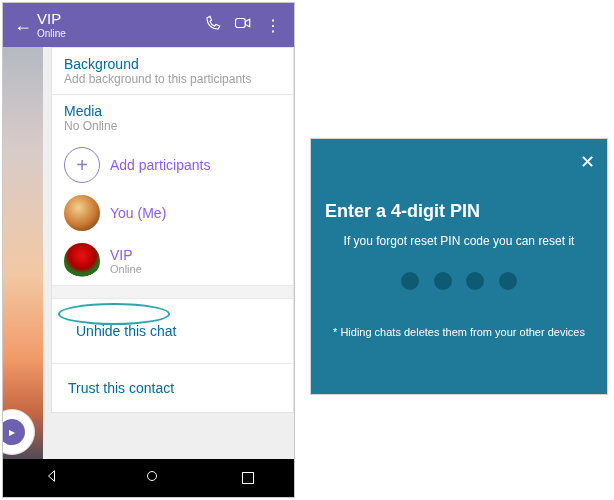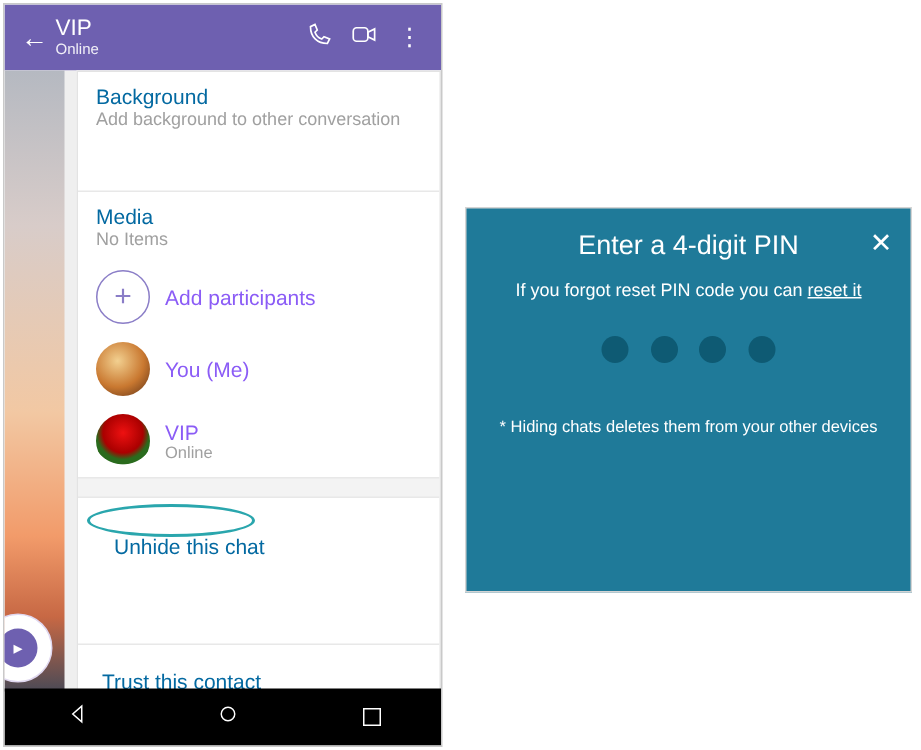--- a/index.html
+++ b/index.html
@@ -41,21 +41,21 @@
     background: linear-gradient(180deg,#b5b9c1 0%,#d8ccc9 25%,#f2c8a3 55%,#f29b6a 75%,#c76844 88%,#4b4a56 100%);
   }
   .sheet {
     position: absolute;
     left: 48px; top: 0; right: 0;
     background: #fff;
     border: 1px solid #e3e3e3;
     overflow: hidden;
   }
   .sec { padding: 8px 12px; }
-  .sec + .sec { border-top: 1px solid #e8e8e8; margin-top: 33px; }
+  .sec + .sec { border-top: 1px solid #e8e8e8; }
   .sec .title { font-size: 14px; color: #0369a1; font-weight: 400; }
   .sec .sub   { font-size: 12px; color: #a0a0a0; }
   .sec.header .title { font-size: 11px; text-transform: uppercase; color: #a5a5a5; letter-spacing: .3px; }
   .partrow { display: flex; align-items: center; padding: 6px 12px; }
   .partrow .av { width: 36px; height: 36px; border-radius: 50%; margin-right: 10px; flex-shrink:0;}
   .av-add { border: 1px solid #8a7dc7; display:flex;align-items:center;justify-content:center;color:#8a7dc7;font-size:20px;background:#fff;}
   .av-you { background: radial-gradient(circle at 40% 35%,#f2d090 0%,#c97830 55%,#5a2f15 100%);}
   .av-vip { background: radial-gradient(circle at 50% 35%,#e11 0%,#a00 45%,#2a6b1d 60%,#2a6b1d 70%,#fff 72%);}
   .partrow .ptxt .name { font-size: 14px; color: #8b5cf6; }
   .partrow .ptxt .sub  { font-size: 11px; color: #a0a0a0; }
@@ -87,23 +87,23 @@
     position:absolute;
     left: 310px; top: 138px;
     width: 298px; height: 257px;
     background:#1f7a99;
     color:#fff;
     border:1px solid #d4d4d4;
     padding:14px;
     font-weight:300;
   }
   .dialog .close { position:absolute; top:12px; right:12px; font-size:18px;}
-  .dialog .dtitle { text-align:center;font-size:18px;}
+  .dialog .dtitle { font-size:18px;margin-top:48px;font-weight:bold;}
   .dialog .dinfo { text-align:center;font-size:12px;margin-top:10px;line-height:1.5;}
-  .dialog .dinfo .reset { text-decoration:underline;}
+  .dialog .dinfo .reset { }
   .dots { text-align:center;margin-top:22px;}
   .dots span { display:inline-block;width:18px;height:18px;border-radius:50%;background:#0e5a73;margin:0 5px;}
   .dialog .hint { text-align:center;font-size:11px;margin-top:32px;}
 </style>
 </head>
 <body>
 
 <div class="phone">
 
   <div class="p-header">
@@ -124,25 +124,25 @@
         </svg>
     </div>
     <div class="hicon">⋮</div>
   </div>
 
   <div class="p-body">
     <div class="bgstrip"></div>
     <div class="sheet">
       <div class="sec">
         <div class="title">Background</div>
-        <div class="sub">Add background to other conversation</div>
+        <div class="sub">Add background to this participants</div>
       </div>
       <div class="sec">
         <div class="title">Media</div>
-        <div class="sub">No Items</div>
+        <div class="sub">No Online</div>
       </div>
       <div class="partrow">
         <div class="av av-add">+</div>
         <div class="ptxt">
             <div class="name">Add participants</div>
           </div>
       </div>
       <div class="partrow">
         <div class="av av-you"></div>
         <div class="ptxt">

